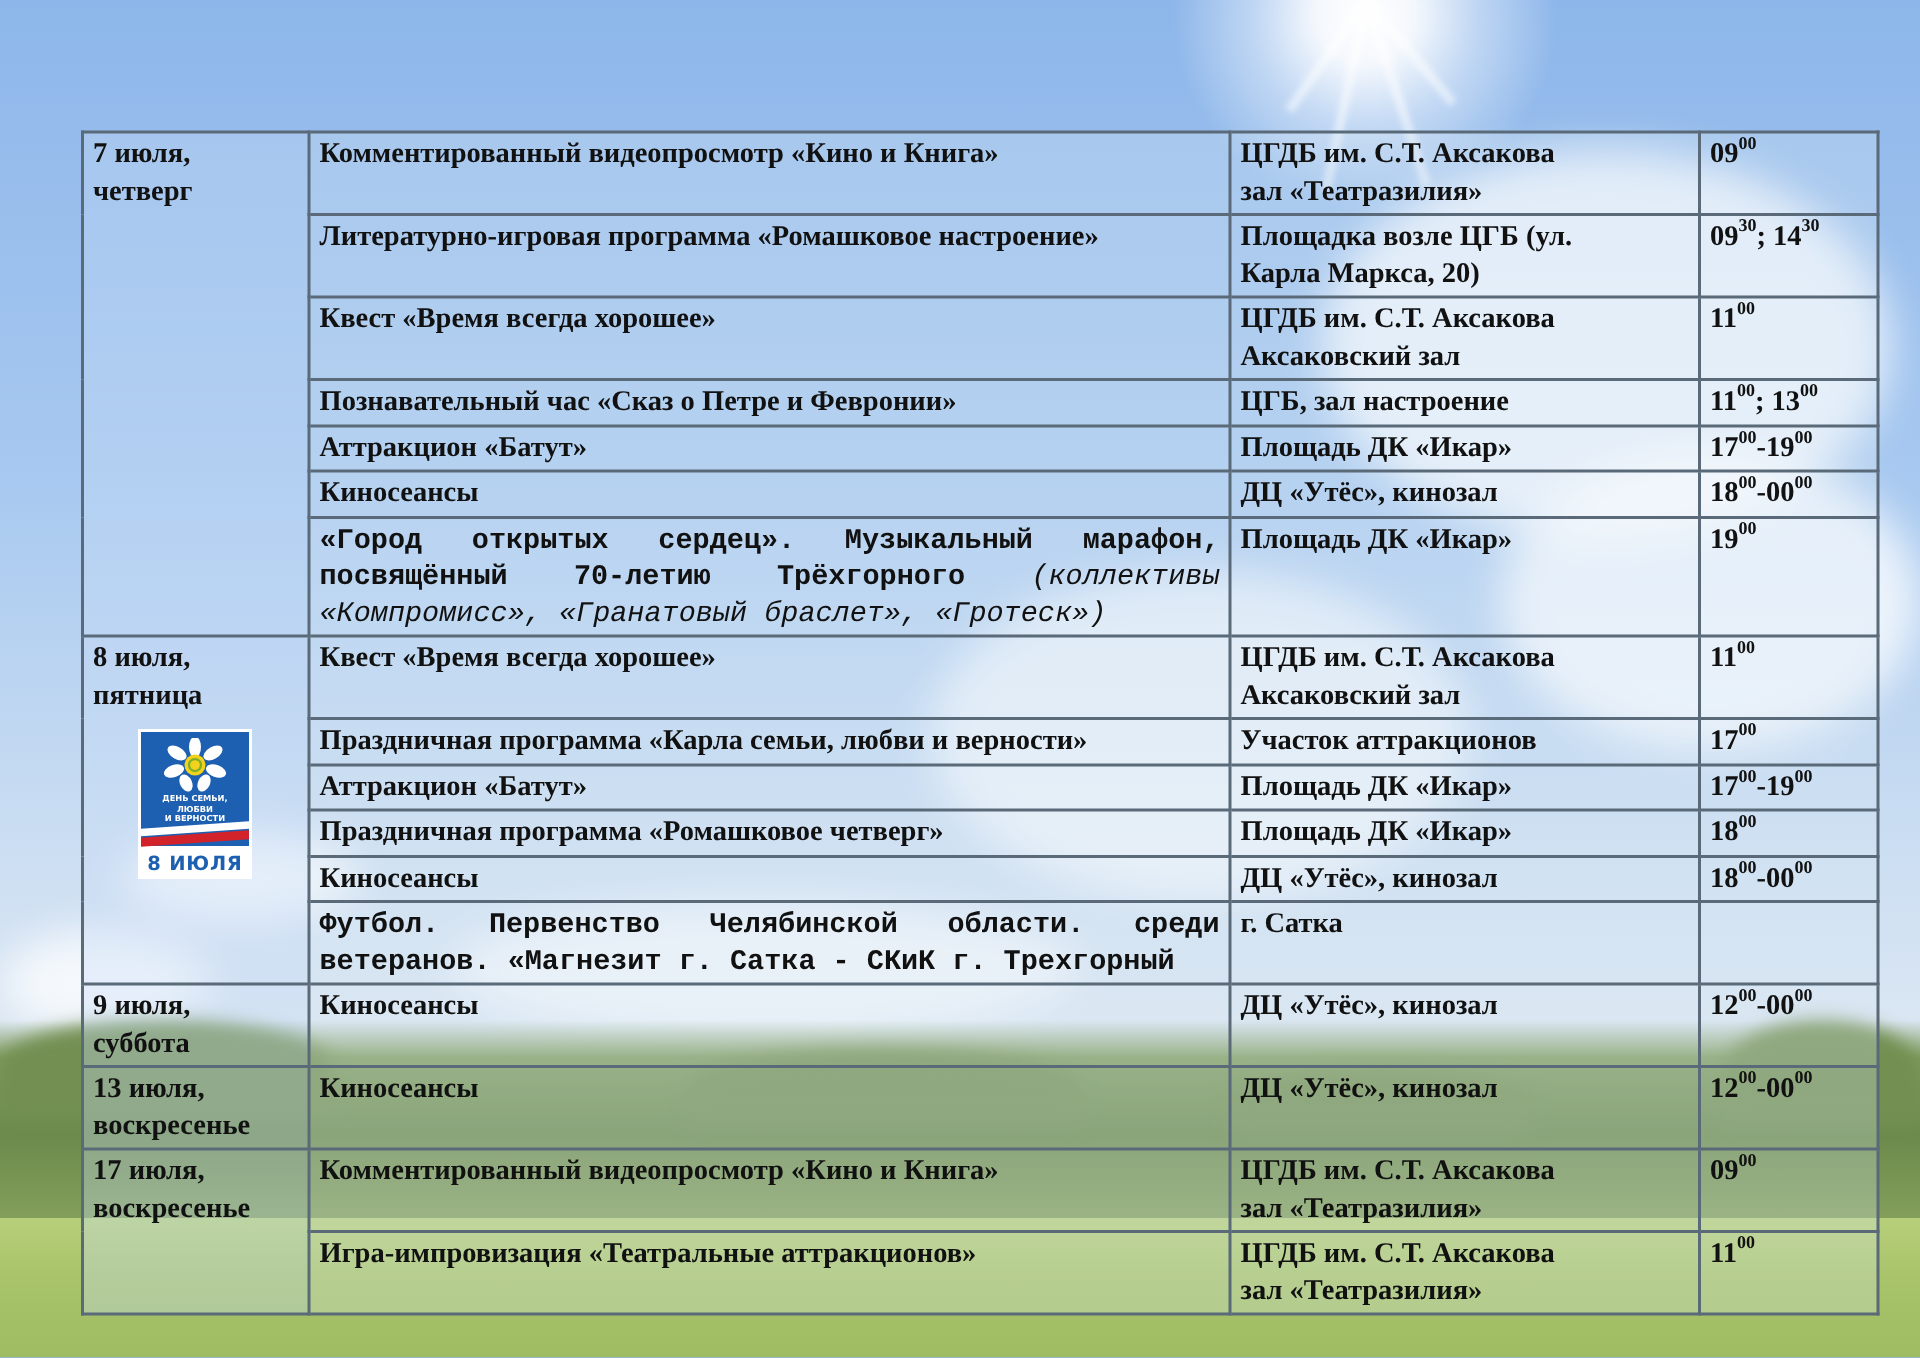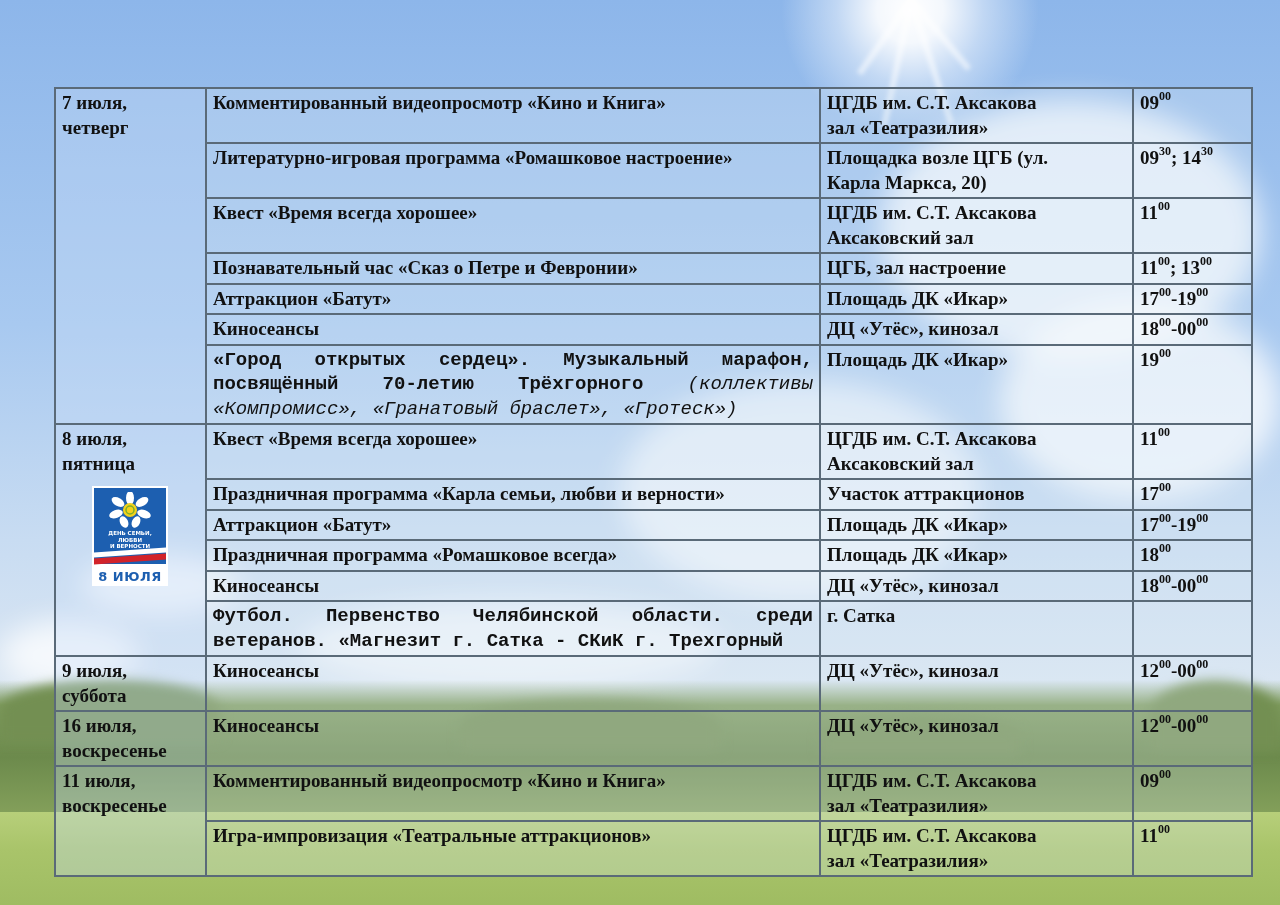--- a/index.html
+++ b/index.html
@@ -186,21 +186,21 @@
       <td>Праздничная программа «Карла семьи, любви и верности»</td>
       <td>Участок аттракционов</td>
       <td class="time"><span>17</span><sup>00</sup></td>
     </tr>
     <tr style="height:27px">
       <td>Аттракцион «Батут»</td>
       <td>Площадь ДК «Икар»</td>
       <td class="time"><span>17</span><sup>00</sup><span>-</span><span>19</span><sup>00</sup></td>
     </tr>
     <tr style="height:27px">
-      <td>Праздничная программа «Ромашковое всегда»</td>
+      <td>Праздничная программа «Ромашковое четверг»</td>
       <td>Площадь ДК «Икар»</td>
       <td class="time"><span>18</span><sup>00</sup></td>
     </tr>
     <tr style="height:27px">
       <td>Киносеансы</td>
       <td>ДЦ «Утёс», кинозал</td>
       <td class="time"><span>18</span><sup>00</sup><span>-</span><span>00</span><sup>00</sup></td>
     </tr>
     <tr style="height:51px">
       <td class="justify">Футбол. Первенство Челябинской области. среди ветеранов. «Магнезит г. Сатка  -  СКиК г. Трехгорный</td>
@@ -213,31 +213,31 @@
         <div>9 июля,</div>
         <div>суббота</div>
       </td>
       <td>Киносеансы</td>
       <td>ДЦ «Утёс», кинозал</td>
       <td class="time"><span>12</span><sup>00</sup><span>-</span><span>00</span><sup>00</sup></td>
     </tr>
 
     <tr style="height:51px">
       <td class="day">
-        <div>16 июля,</div>
+        <div>13 июля,</div>
         <div>воскресенье</div>
       </td>
       <td>Киносеансы</td>
       <td>ДЦ «Утёс», кинозал</td>
       <td class="time"><span>12</span><sup>00</sup><span>-</span><span>00</span><sup>00</sup></td>
     </tr>
 
     <tr style="height:51px">
       <td class="day" rowspan="2">
-        <div>11 июля,</div>
+        <div>17 июля,</div>
         <div>воскресенье</div>
       </td>
       <td>Комментированный видеопросмотр «Кино и Книга»</td>
       <td>
           <div>ЦГДБ им. С.Т. Аксакова</div>
           <div>зал «Театразилия»</div>
         </td>
       <td class="time"><span>09</span><sup>00</sup></td>
     </tr>
     <tr style="height:51px">

